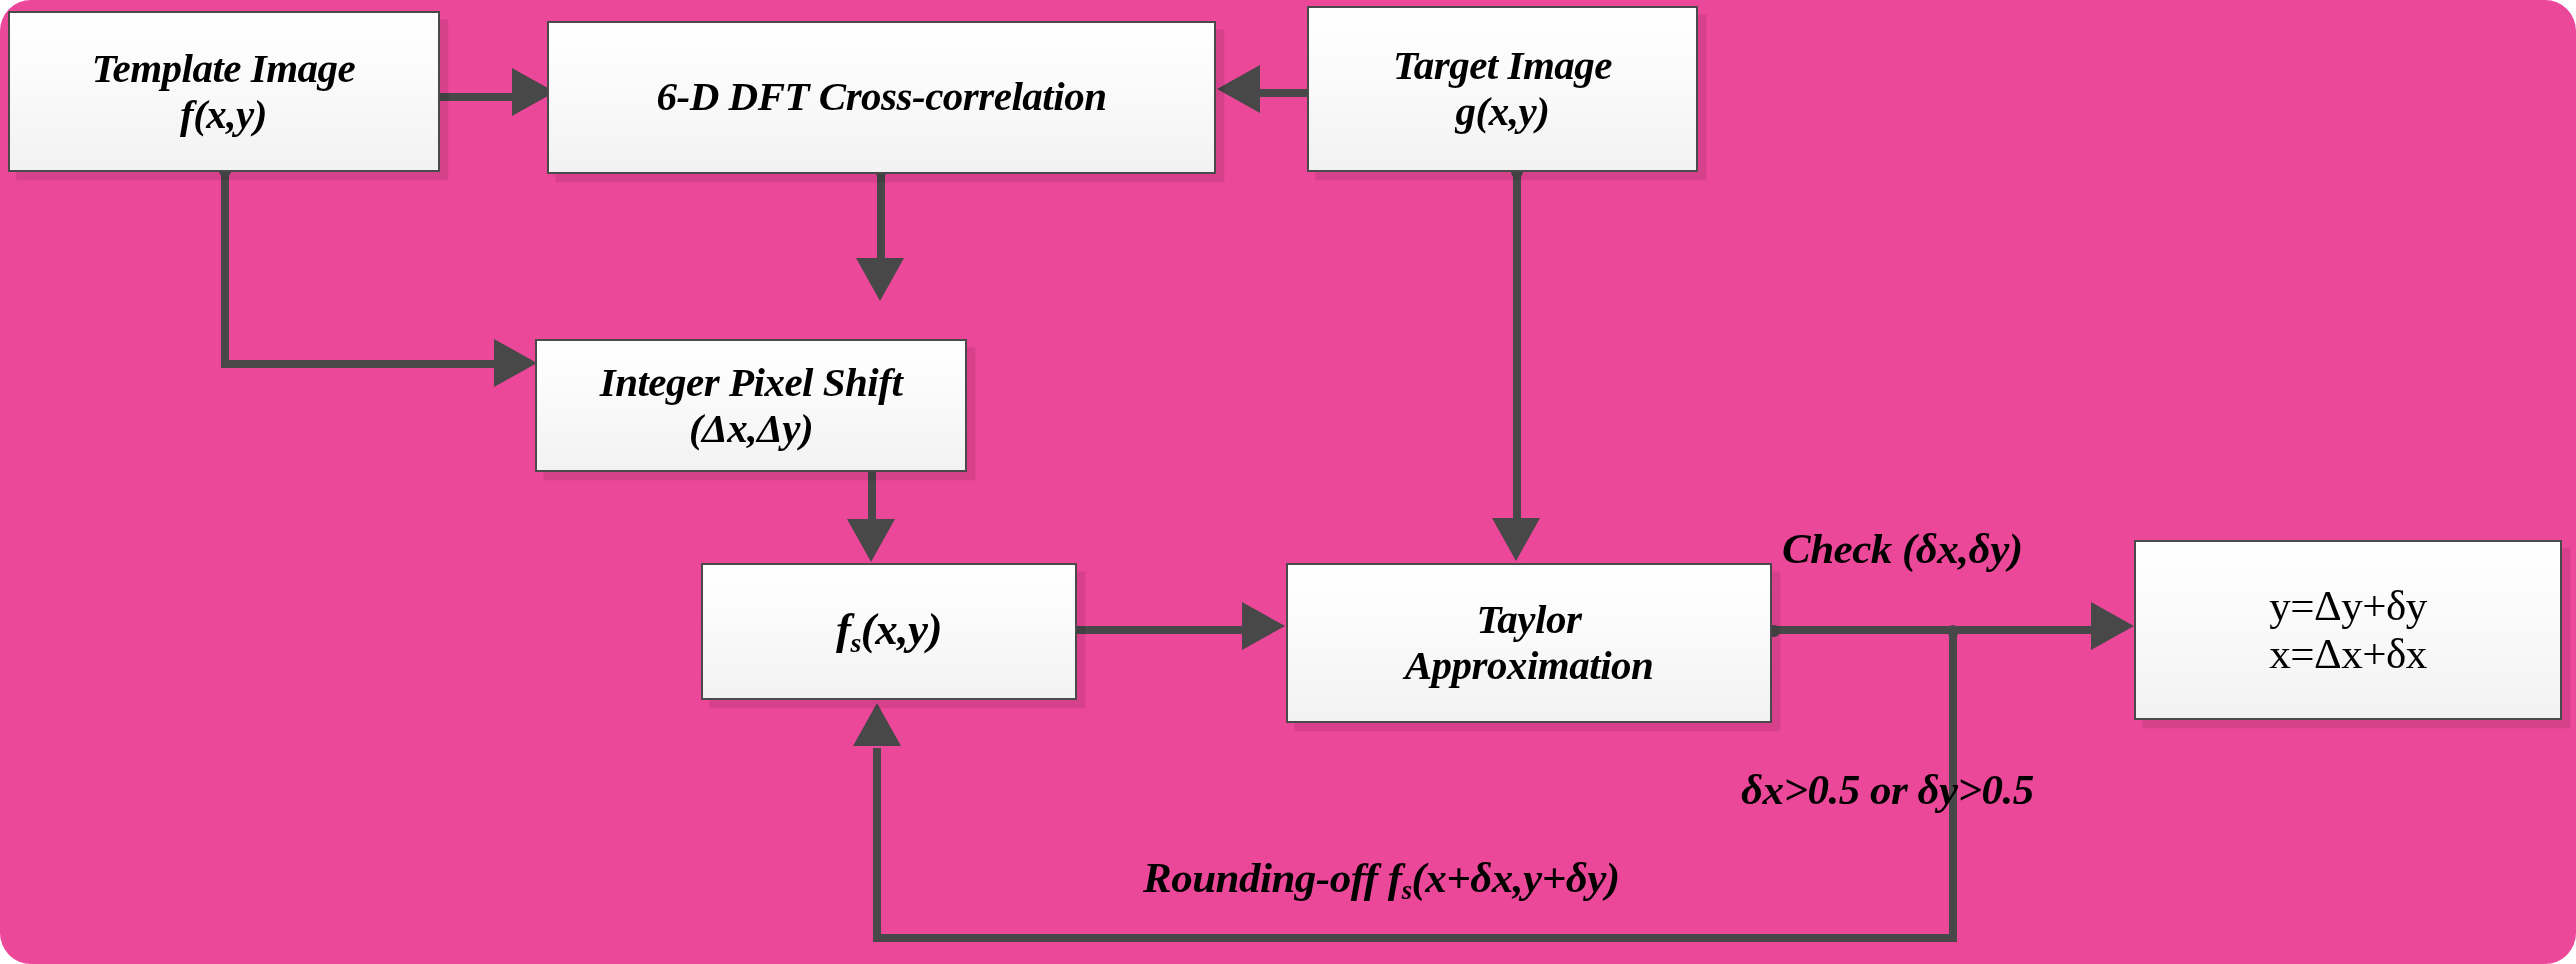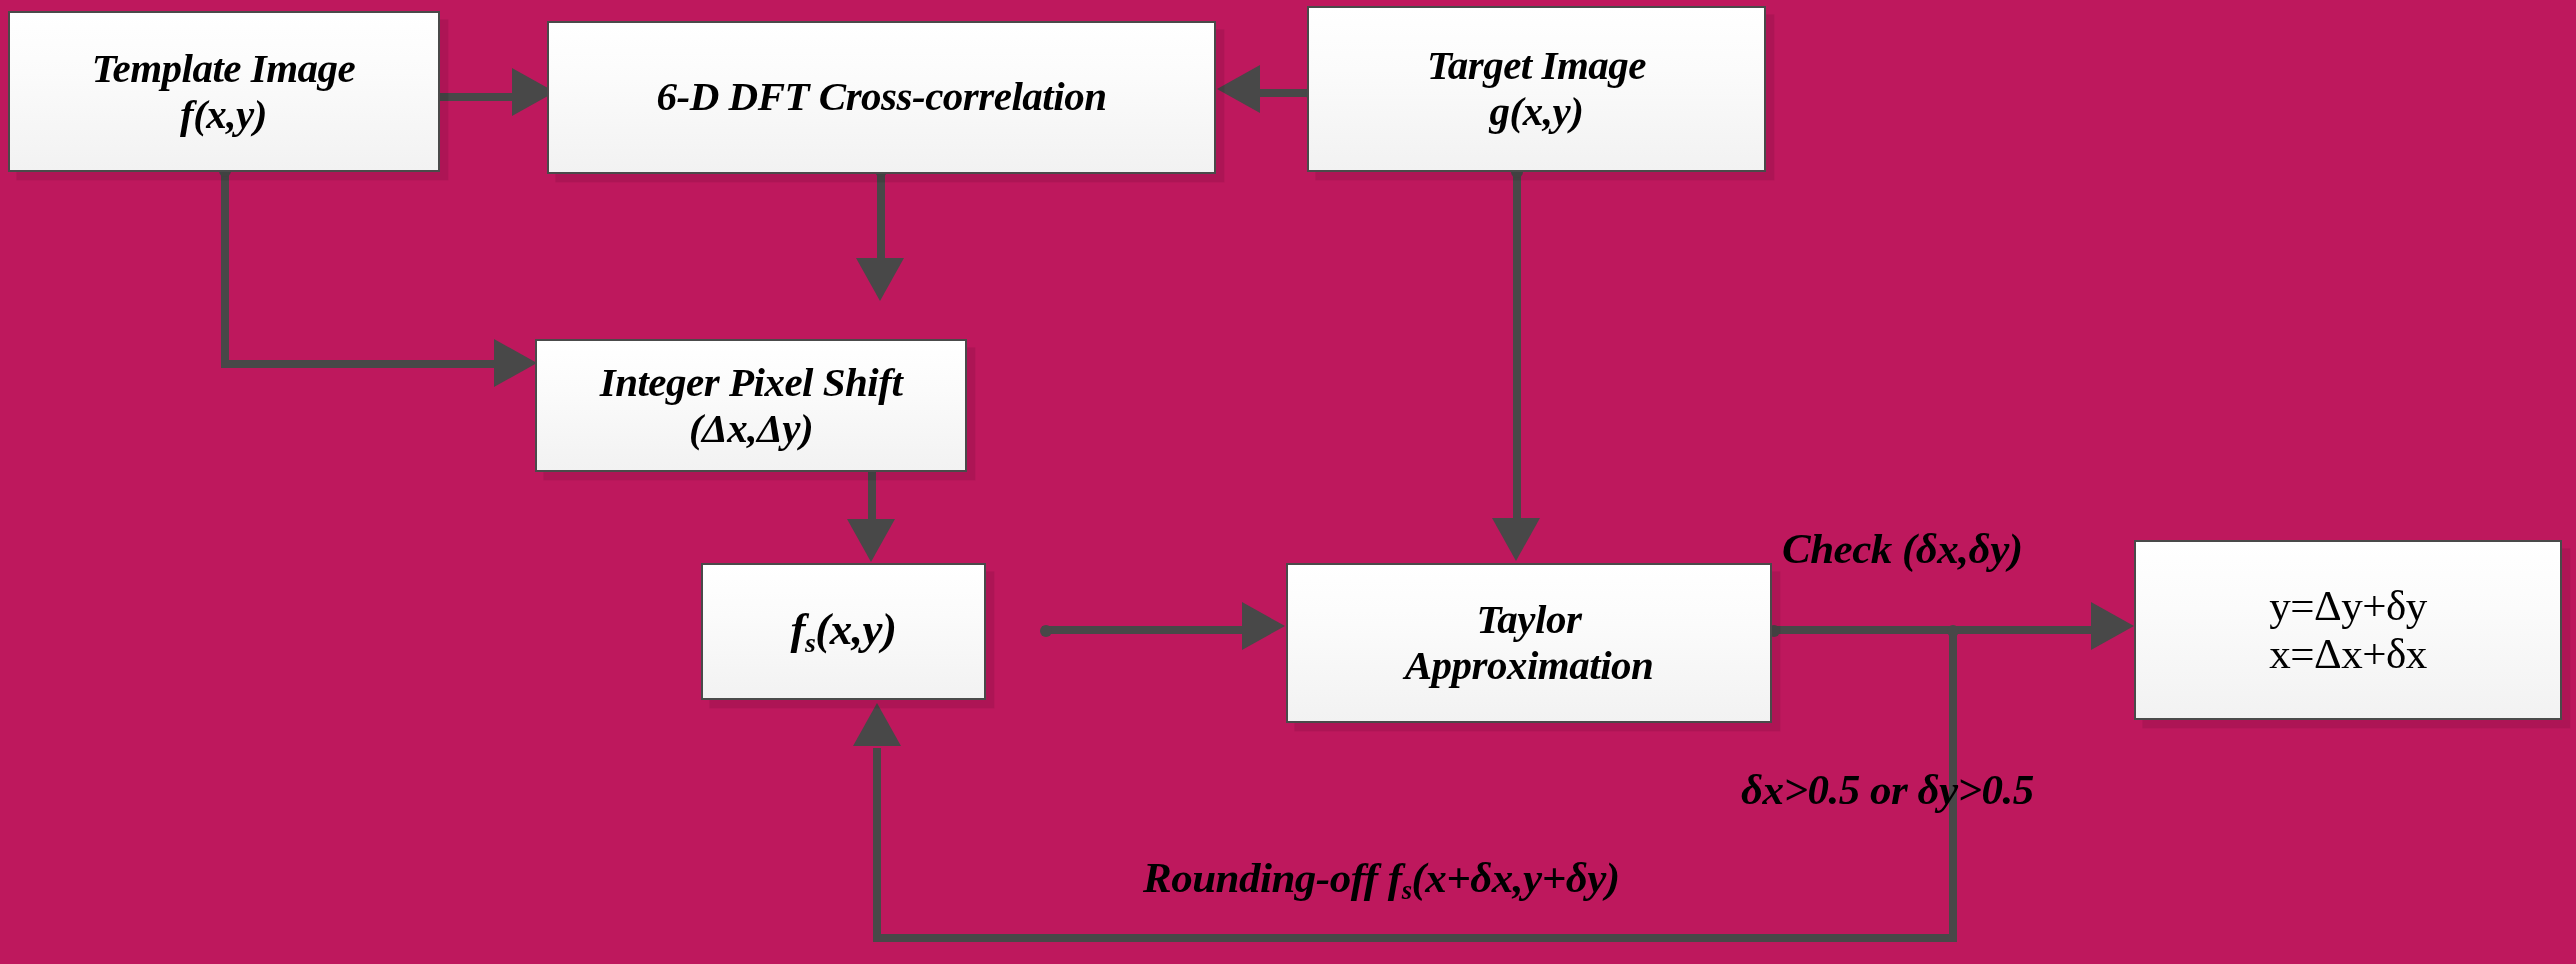--- a/index.html
+++ b/index.html
@@ -4,23 +4,24 @@
 <style>
   html, body {
     margin: 0;
     padding: 0;
     background: #ffffff;
   }
   #canvas {
     position: relative;
     width: 2576px;
     height: 964px;
-    background: #be185d;
+    background: #ec4899;
     overflow: hidden;
     font-family: "Liberation Serif", "DejaVu Serif", serif;
+    border-radius: 31px;
   }
   
   .box {
     position: absolute;
     box-sizing: border-box;
     border: 2.8px solid #4a4a4a;
     background: linear-gradient(180deg, #ffffff 0%, #fbfbfb 38%, #f2f2f2 100%);
     box-shadow: 8.4px 8.4px 0 0 rgba(0,0,0,0.085);
     display: flex;
     align-items: center;
@@ -30,23 +31,23 @@
     font-weight: bold;
     font-style: italic;
     line-height: 1.12;
     letter-spacing: -0.5px;
   }
   .box .txt { padding: 0 9.4px; width: 100%; }
   .box sub { font-size: 0.62em; vertical-align: -0.28em; }
 
   #box-template  { left: 7.5px;    top: 11.2px;  width: 432px; height: 161px; font-size: 41px; }
   #box-dft       { left: 547px;  top: 20.6px;  width: 669px; height: 153px; font-size: 41px; }
-  #box-target    { left: 1307px; top: 5.6px;   width: 459px; height: 166px; font-size: 41px; }
+  #box-target    { left: 1307px; top: 5.6px;   width: 391px; height: 166px; font-size: 41px; }
   #box-ips       { left: 535px;  top: 299px; width: 432px; height: 133px; font-size: 41px; margin-top: 40px; }
-  #box-fs        { left: 701px;  top: 563px; width: 285px; height: 137px; font-size: 45px; }
+  #box-fs        { left: 701px;  top: 563px; width: 376px; height: 137px; font-size: 45px; }
   #box-taylor    { left: 1286px; top: 563px; width: 486px; height: 160px; font-size: 41px; }
   #box-result    { left: 2134px; top: 540px; width: 428px; height: 180px; font-size: 43px;
                    font-weight: normal; font-style: normal; }
 
   
   .line-h, .line-v {
     position: absolute;
     background: #484848;
   }
   .line-h { height: 8.4px; }

